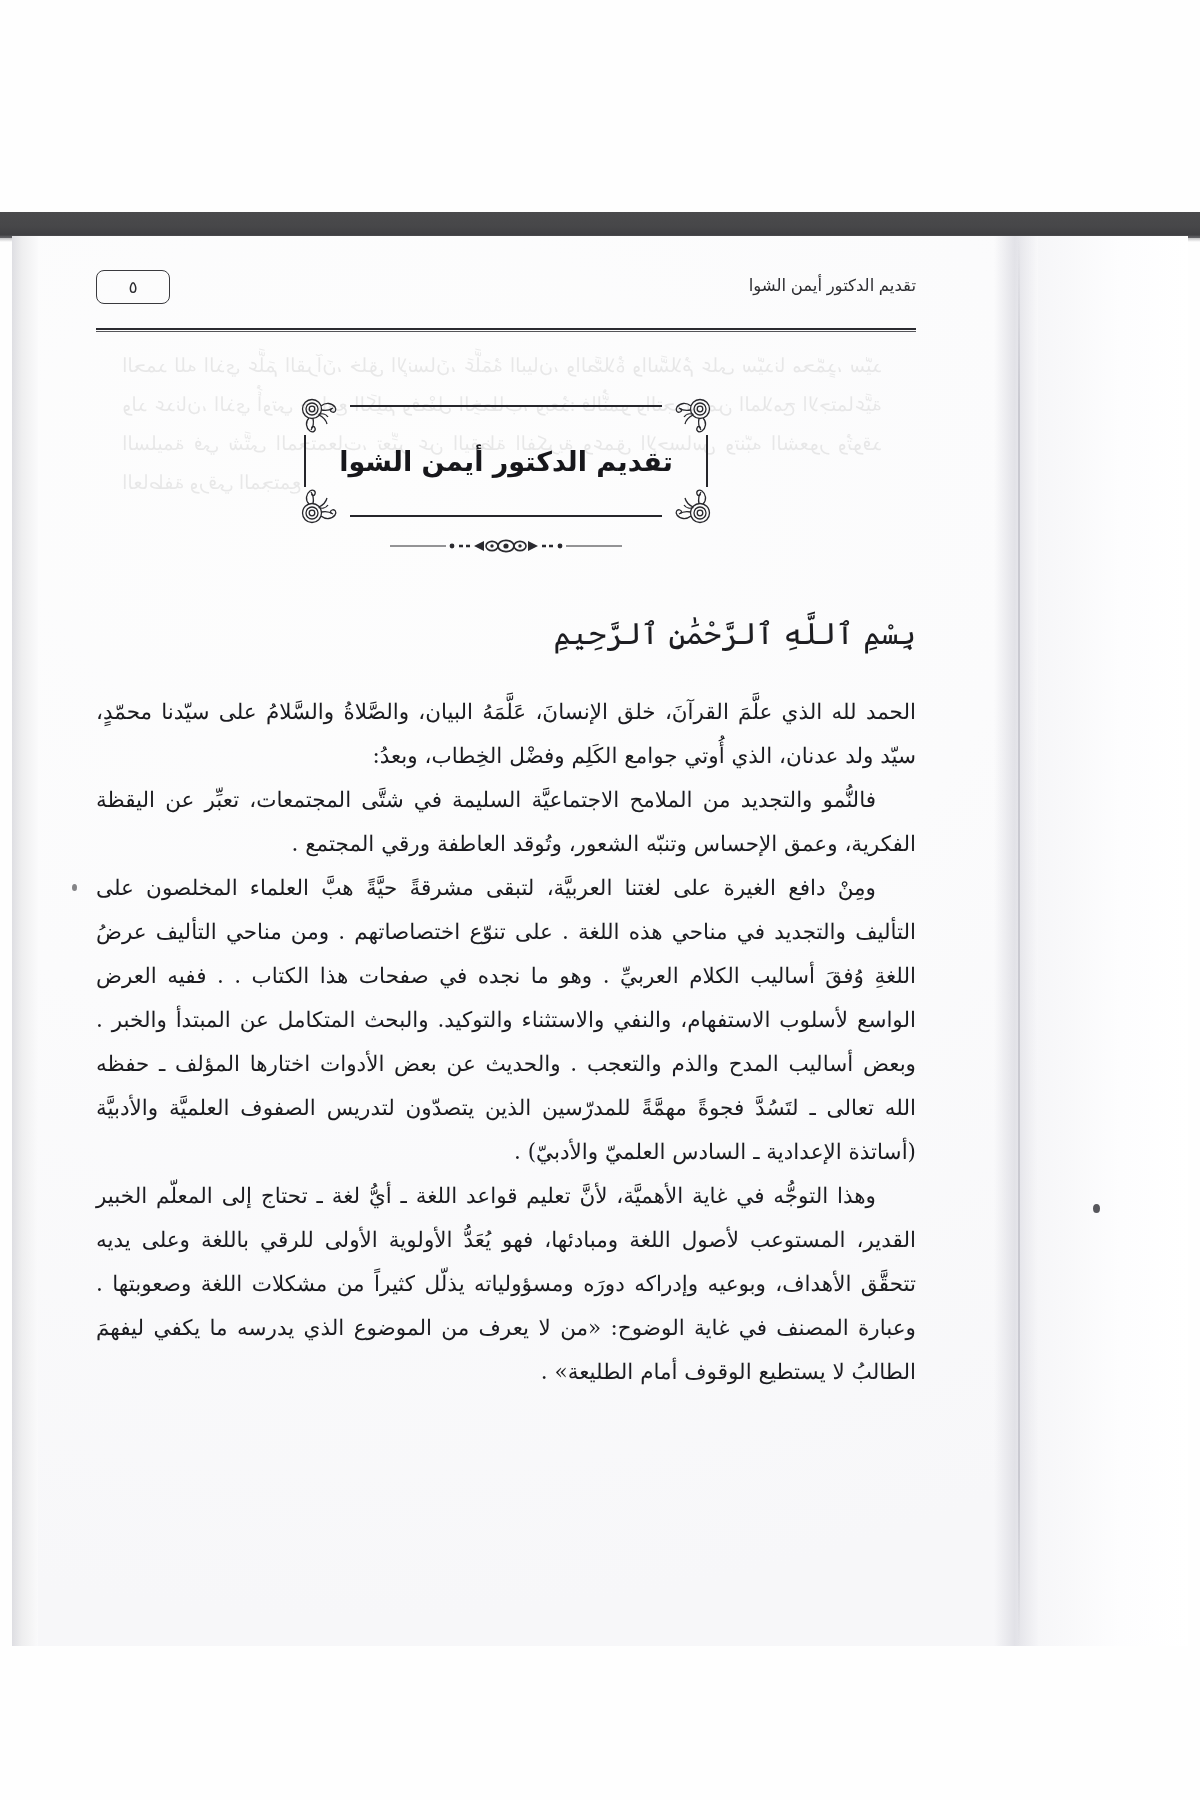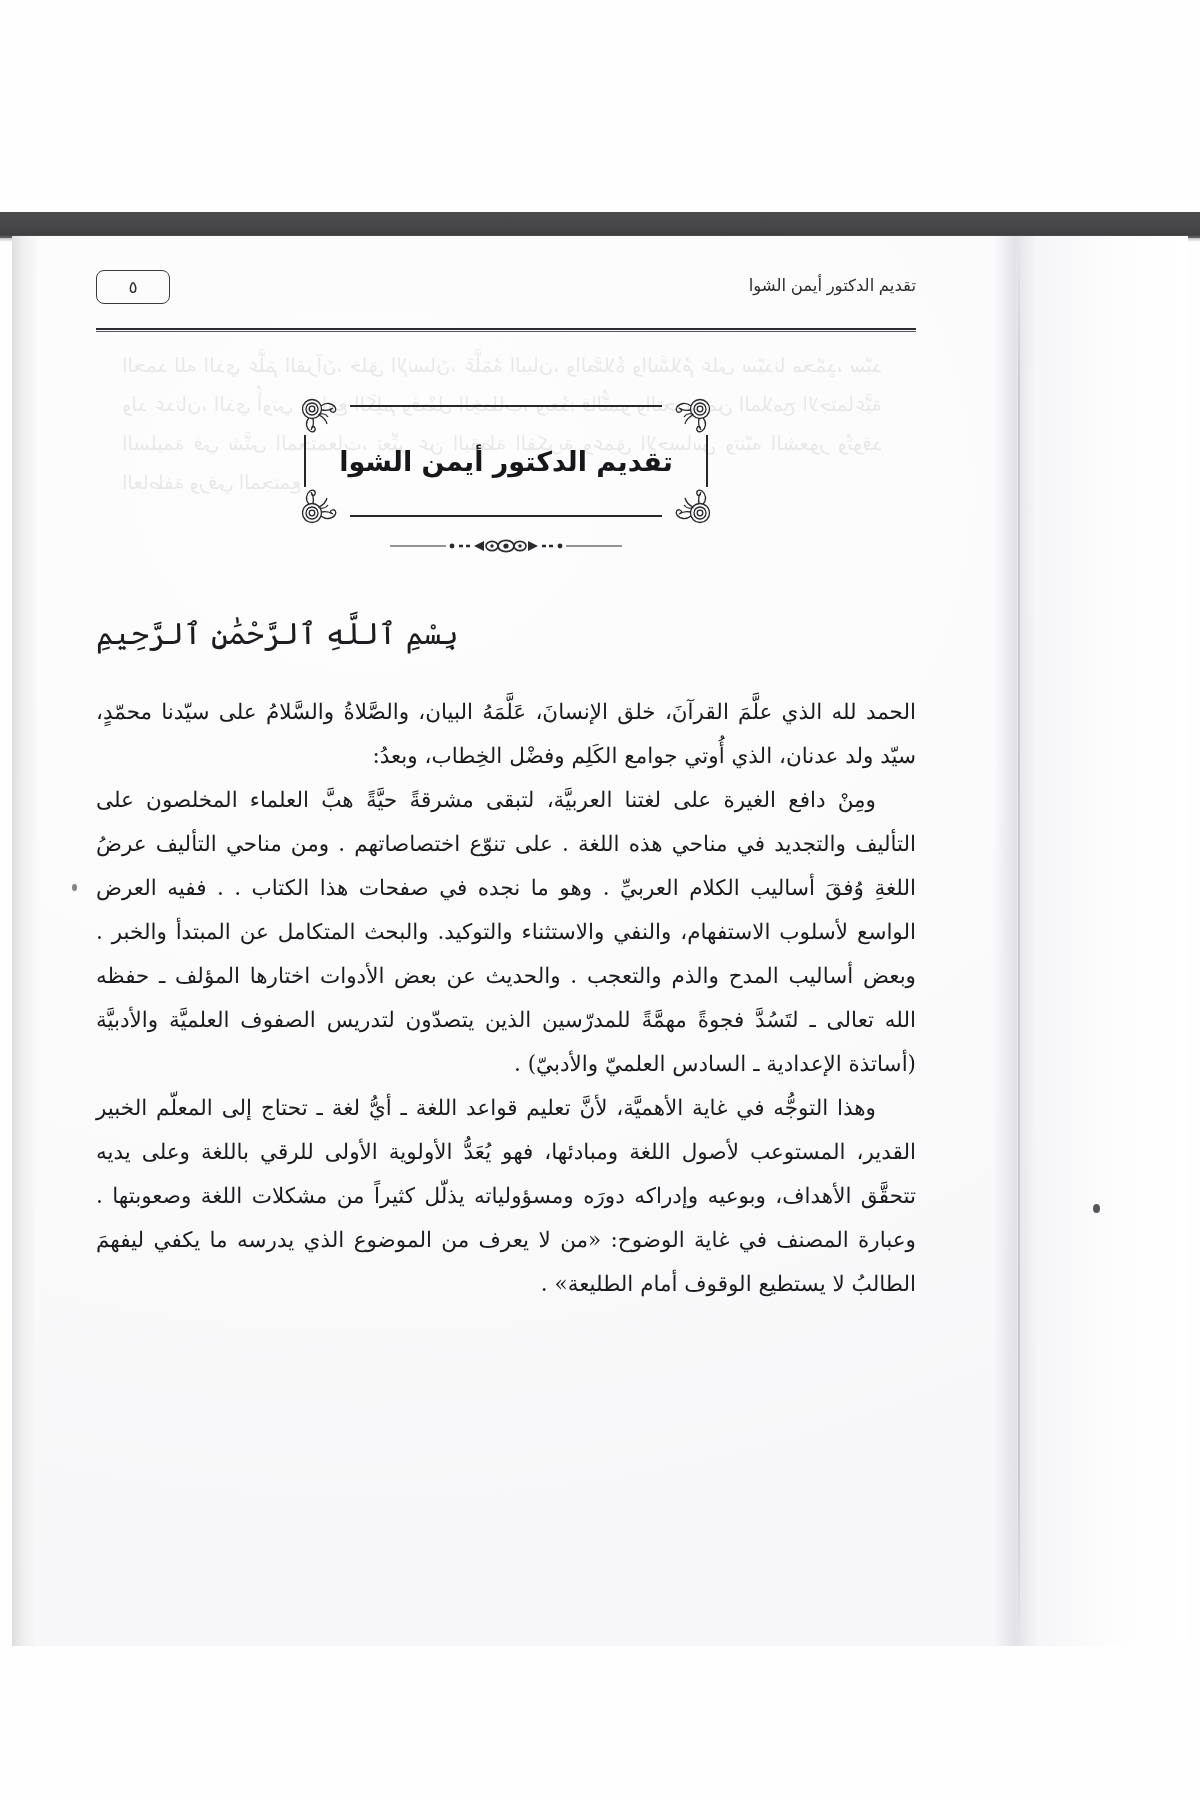--- a/index.html
+++ b/index.html
@@ -229,21 +229,21 @@
     margin: 20px auto 0 auto;
     width: 236px;
     height: 18px;
     display: block;
     color: #2a2a2f;
   }
 
   
   .basmala {
     margin: 56px auto 0 auto;
-    text-align: left;
+    text-align: right;
     font-family: "DejaVu Serif", "Liberation Serif", serif;
     font-size: 30px;
     color: #1d1d21;
     letter-spacing: -.5px;
     line-height: 1.5;
   }
 
   
   .body-text {
     margin-top: 34px;
@@ -389,19 +389,20 @@
             <circle cx="104" cy="9" r="1.7" stroke="none"></circle>
             <circle cx="132" cy="9" r="1.7" stroke="none"></circle>
           </g>
         </svg>
       </div>
 
       <div class="basmala">بِسْمِ ٱللَّهِ ٱلرَّحْمَٰنِ ٱلرَّحِيمِ</div>
 
       <div class="body-text">
         <p class="no-indent">الحمد لله الذي علَّمَ القرآنَ، خلق الإنسانَ، عَلَّمَهُ البيان، والصَّلاةُ والسَّلامُ على سيّدنا محمّدٍ، سيّد ولد عدنان، الذي أُوتي جوامع الكَلِم وفضْل الخِطاب، وبعدُ:</p>
+        <p>فالنُّمو والتجديد من الملامح الاجتماعيَّة السليمة في شتَّى المجتمعات، تعبِّر عن اليقظة الفكرية، وعمق الإحساس وتنبّه الشعور، وتُوقد العاطفة ورقي المجتمع .</p>
         <p>ومِنْ دافع الغيرة على لغتنا العربيَّة، لتبقى مشرقةً حيَّةً هبَّ العلماء المخلصون على التأليف والتجديد في مناحي هذه اللغة . على تنوّع اختصاصاتهم . ومن مناحي التأليف عرضُ اللغةِ وُفقَ أساليب الكلام العربيِّ . وهو ما نجده في صفحات هذا الكتاب . . ففيه العرض الواسع لأسلوب الاستفهام، والنفي والاستثناء والتوكيد. والبحث المتكامل عن المبتدأ والخبر . وبعض أساليب المدح والذم والتعجب . والحديث عن بعض الأدوات اختارها المؤلف ـ حفظه الله تعالى ـ لتَسُدَّ فجوةً مهمَّةً للمدرّسين الذين يتصدّون لتدريس الصفوف العلميَّة والأدبيَّة (أساتذة الإعدادية ـ السادس العلميّ والأدبيّ) .</p>
         <p>وهذا التوجُّه في غاية الأهميَّة، لأنَّ تعليم قواعد اللغة ـ أيُّ لغة ـ تحتاج إلى المعلّم الخبير القدير، المستوعب لأصول اللغة ومبادئها، فهو يُعَدُّ الأولوية الأولى للرقي باللغة وعلى يديه تتحقَّق الأهداف، وبوعيه وإدراكه دورَه ومسؤولياته يذلّل كثيراً من مشكلات اللغة وصعوبتها . وعبارة المصنف في غاية الوضوح: «من لا يعرف من الموضوع الذي يدرسه ما يكفي ليفهمَ الطالبُ لا يستطيع الوقوف أمام الطليعة» .</p>
       </div>
 
     </div>
   </div>
 </div>
 
 </body></html>

